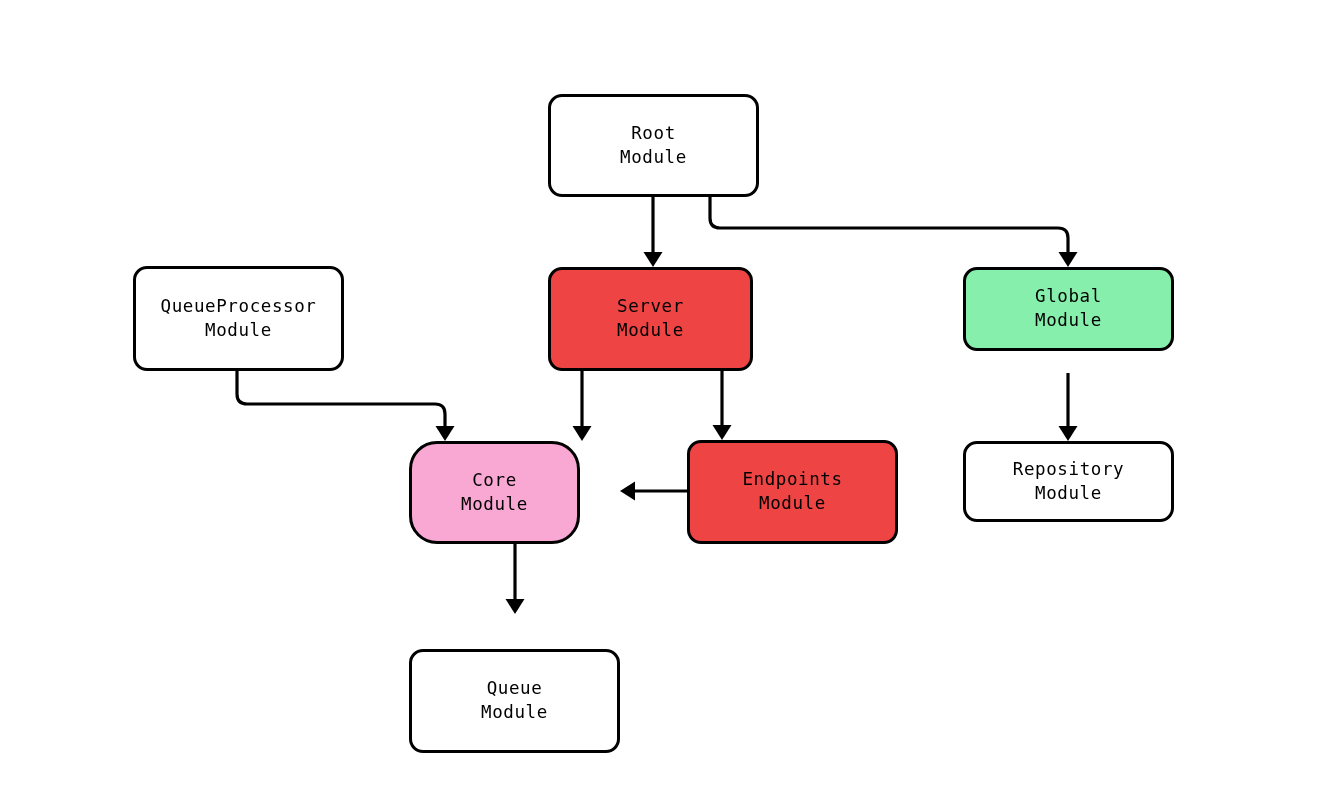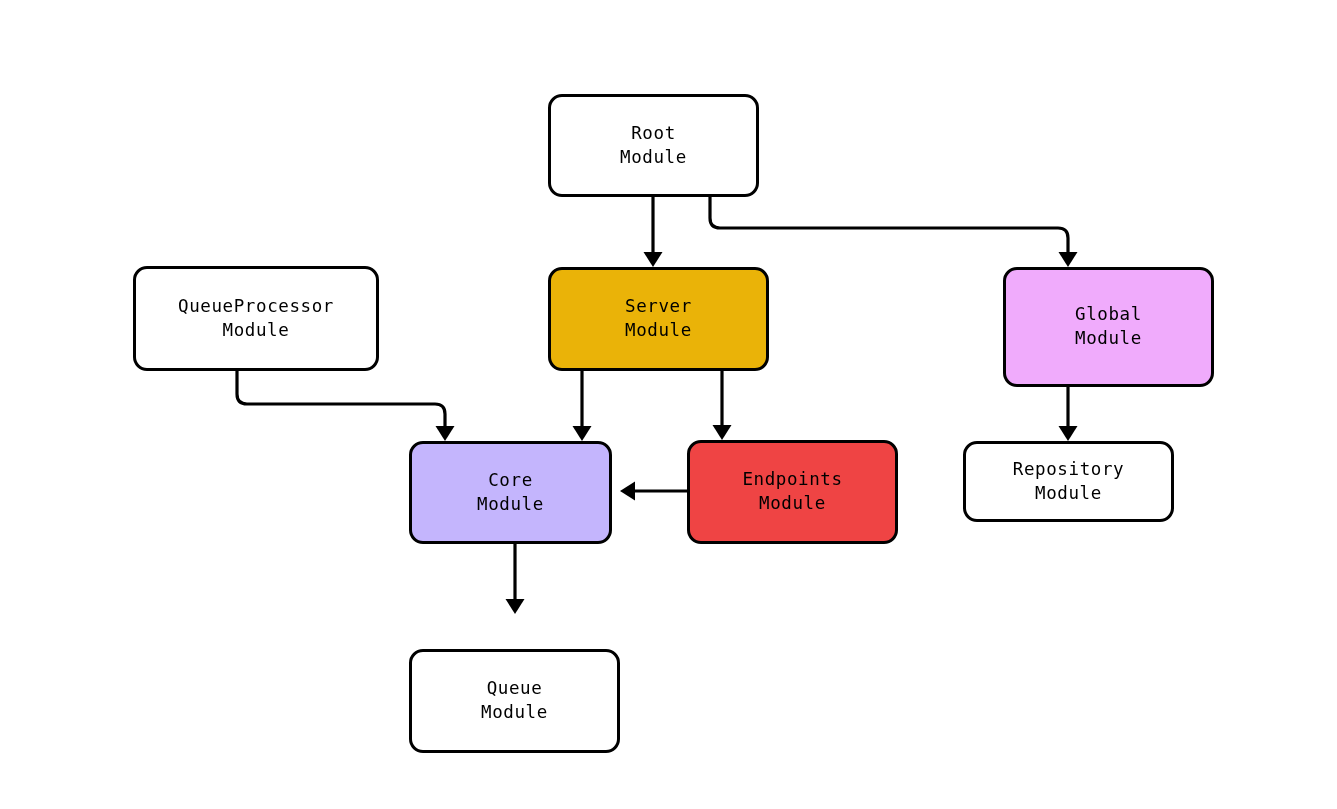--- a/index.html
+++ b/index.html
@@ -77,33 +77,33 @@
         <polygon points="635,481.5 635,500.5 620,491" fill="#000000"></polygon>
         <polygon points="505.5,599 524.5,599 515,614" fill="#000000"></polygon>
       </g>
   </svg>
 
   <div id="node-layer">
       <div class="node" style="left: 548px; top: 94px; width: 211px; height: 103px; border-color: rgb(0, 0, 0); background: rgb(255, 255, 255);">
         <span class="node-line">Root</span>
         <span class="node-line">Module</span>
       </div>
-      <div class="node" style="left: 133px; top: 266px; width: 246px; height: 105px; border-color: rgb(0, 0, 0); background: rgb(255, 255, 255);">
+      <div class="node" style="left: 133px; top: 266px; width: 211px; height: 105px; border-color: rgb(0, 0, 0); background: rgb(255, 255, 255);">
         <span class="node-line">QueueProcessor</span>
         <span class="node-line">Module</span>
       </div>
-      <div class="node" style="left: 548px; top: 267px; width: 221px; height: 104px; border-color: rgb(0, 0, 0); background: #eab308;">
+      <div class="node" style="left: 548px; top: 267px; width: 205px; height: 104px; border-color: rgb(0, 0, 0); background: #ef4444;">
         <span class="node-line">Server</span>
         <span class="node-line">Module</span>
       </div>
-      <div class="node" style="left: 963px; top: 267px; width: 211px; height: 120px; border-color: rgb(0, 0, 0); background: #f0abfc; margin-left: 40px;">
+      <div class="node" style="left: 963px; top: 267px; width: 211px; height: 84px; border-color: rgb(0, 0, 0); background: #86efac;">
         <span class="node-line">Global</span>
         <span class="node-line">Module</span>
       </div>
-      <div class="node" style="left: 409px; top: 441px; width: 203px; height: 103px; border-color: rgb(0, 0, 0); background: #c4b5fd;">
+      <div class="node" style="left: 409px; top: 441px; width: 171px; height: 103px; border-color: rgb(0, 0, 0); background: #f9a8d4; border-radius: 28px;">
         <span class="node-line">Core</span>
         <span class="node-line">Module</span>
       </div>
       <div class="node" style="left: 687px; top: 440px; width: 211px; height: 104px; border-color: rgb(0, 0, 0); background: #ef4444;">
         <span class="node-line">Endpoints</span>
         <span class="node-line">Module</span>
       </div>
       <div class="node" style="left: 963px; top: 441px; width: 211px; height: 81px; border-color: rgb(0, 0, 0); background: rgb(255, 255, 255);">
         <span class="node-line">Repository</span>
         <span class="node-line">Module</span>

